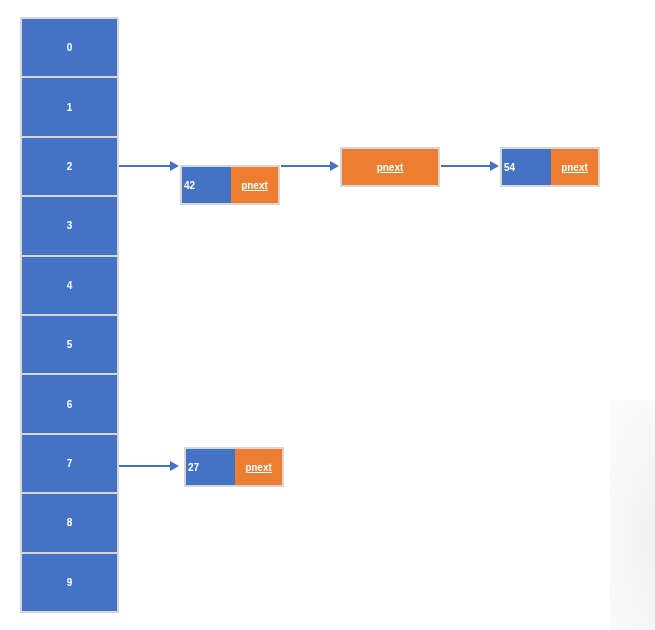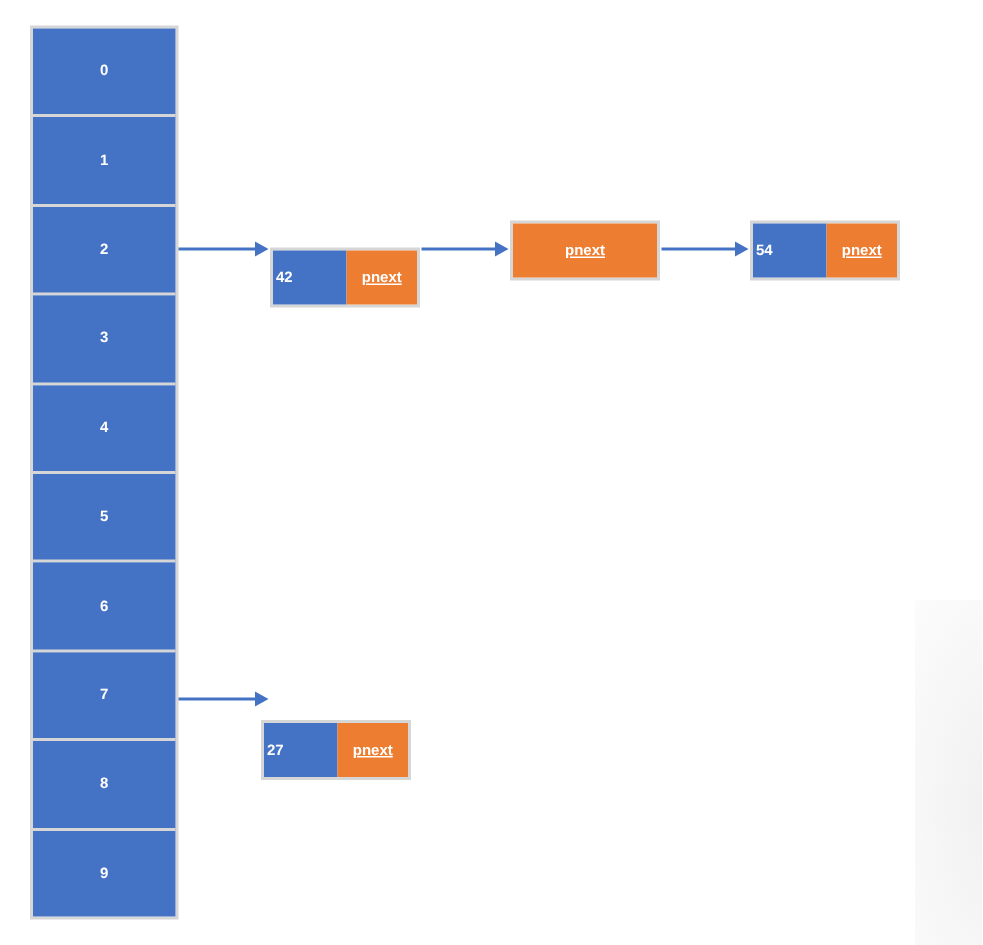--- a/index.html
+++ b/index.html
@@ -134,20 +134,20 @@
   <div class="node" style="left:500px;top:147px;">
     <div class="val">54</div>
     <div class="ptr">pnext</div>
   </div>
 
   <div class="arrow" style="left:119px;top:461px;width:60px;">
     <div class="shaft"></div>
     <div class="head"></div>
   </div>
 
-  <div class="node" style="left:174px;top:447px;margin-top:33px;">
+  <div class="node" style="left:184px;top:447px;">
     <div class="val">27</div>
     <div class="ptr">pnext</div>
   </div>
 
   <div class="edge-fade"></div>
 
 </div>
 
 </body></html>

